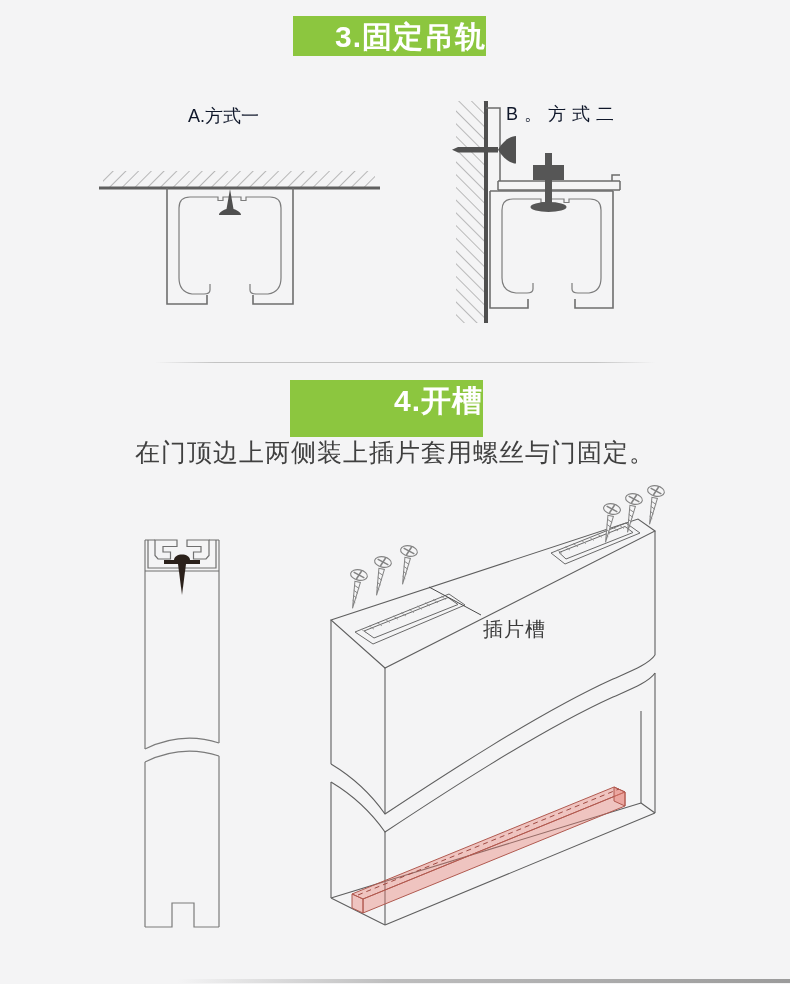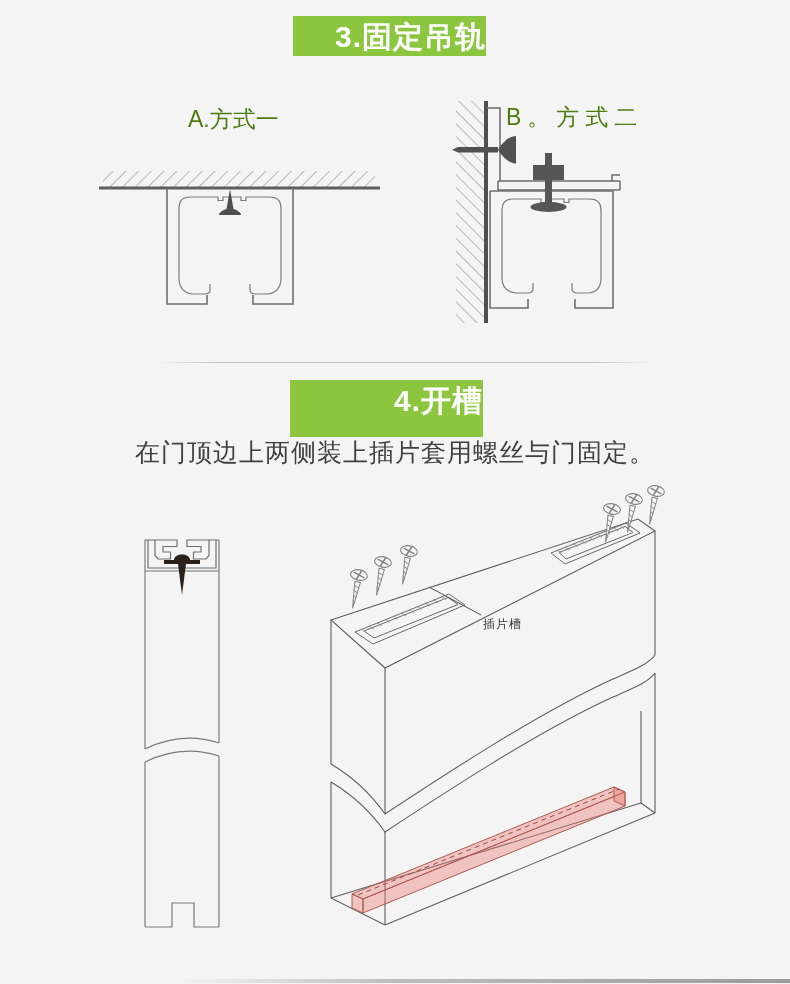--- a/index.html
+++ b/index.html
@@ -9,35 +9,35 @@
     font-family:"Liberation Sans","DejaVu Sans",sans-serif;
   }
   .banner{
     position:absolute;background:#8cc63f;color:#ffffff;
     font-weight:bold;font-size:30px;text-align:right;
     letter-spacing:1px;
   }
   #banner3{left:293px;top:16px;width:193px;height:40px;line-height:41px;}
   #banner4{left:290px;top:380px;width:193px;height:57px;line-height:42px;}
   .method-label{
-    position:absolute;color:#4d7c0f;font-size:23px;white-space:nowrap;
+    position:absolute;color:#0f172a;font-size:18px;white-space:nowrap;
   }
   #labelA{left:188px;top:104px;}
   #labelB{left:506px;top:102px;letter-spacing:6px;}
   svg{position:absolute;display:block;}
   #diagA{left:95px;top:163px;}
   #diagB{left:450px;top:93px;}
   #doorEdge{left:137px;top:533px;}
   #door3d{left:323px;top:483px;}
   #instruction{
     position:absolute;left:0;top:436px;width:790px;text-align:center;
     color:#404040;font-size:25px;line-height:33px;letter-spacing:1px;
   }
   #slotLabel{
-    position:absolute;left:483px;top:616px;font-size:12px;color:#3a3a3a;
+    position:absolute;left:483px;top:616px;font-size:20px;color:#3a3a3a;
     letter-spacing:1px;
   }
   #midDivider{
     position:absolute;left:155px;top:362px;width:500px;height:1px;
     background:linear-gradient(to right,rgba(190,190,190,0),#c3c3c3 12%,#c3c3c3 88%,rgba(190,190,190,0));
   }
   #bottomDivider{
     position:absolute;left:177px;top:979px;width:613px;height:4px;
     background:linear-gradient(to right,rgba(150,150,150,0),rgba(145,145,145,.55) 35%,#9b9b9b);
   }

